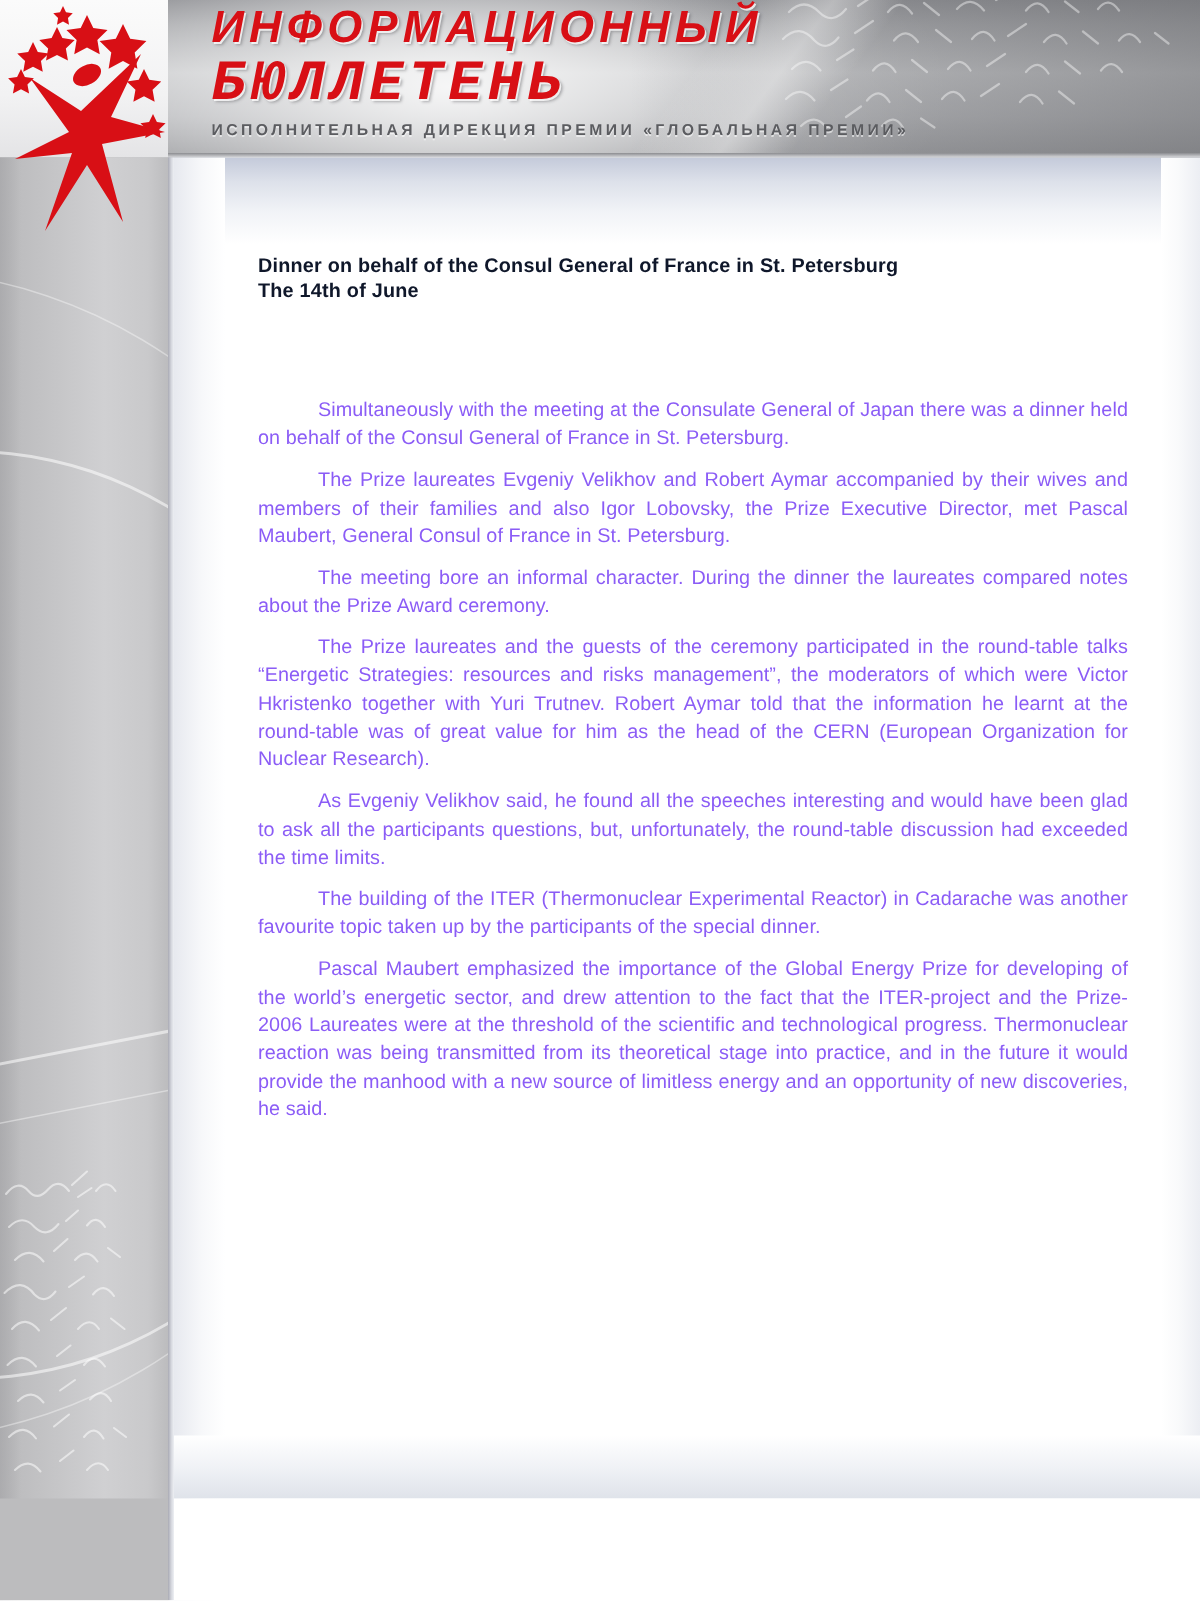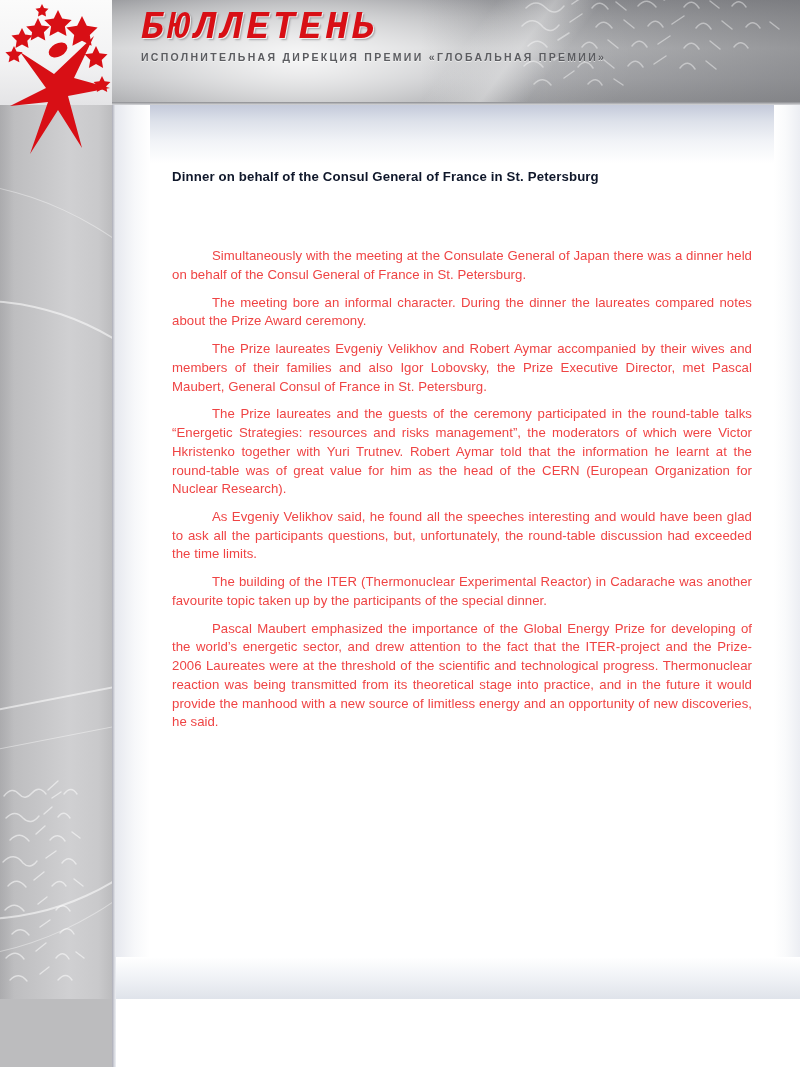--- a/index.html
+++ b/index.html
@@ -203,21 +203,21 @@
     font-weight: bold;
     font-size: 13.2px;
     line-height: 1.30;
     letter-spacing: 0.15px;
     margin: 0 0 0 0;
   }
   .body-copy {
     margin-top: 62px;
   }
   .para {
-    color: #ef4444;
+    color: #8b5cf6;
     font-size: 13.2px;
     line-height: 1.42;
     text-align: justify;
     text-indent: 40px;
     margin: 0 0 9px 0;
     letter-spacing: 0.05px;
   }
 </style>
 </head>
 <body>
@@ -269,20 +269,21 @@
         <path d="M4 72 q10 -10 19 1 M34 66 l11 -7 M58 73 q8 -10 15 1 M84 66 l10 8 M108 72 q8 -10 15 1"></path>
         <path d="M134 70 l12 -8 M160 74 q8 -10 15 1 M186 67 l10 8"></path>
         <path d="M14 90 q9 -9 17 1 M44 84 l10 -7 M68 90 q8 -9 14 1 M94 85 l9 6"></path>
       </g>
     </svg>
     <div class="header-sheen"></div>
     <div class="header-logo-panel"></div>
     <div class="header-underline"></div>
 
     <div class="masthead">
+      <div class="mast-line l1">ИНФОРМАЦИОННЫЙ</div>
       <div class="mast-line l2">БЮЛЛЕТЕНЬ</div>
       <div class="mast-sub">ИСПОЛНИТЕЛЬНАЯ ДИРЕКЦИЯ ПРЕМИИ «ГЛОБАЛЬНАЯ ПРЕМИИ»</div>
     </div>
   </div>
 
   <div class="logo-wrap">
     <svg viewBox="0 0 128 180" width="128" height="180">
       <g fill="#d80f15">
 
         <path d="M52 72 L92 34 L72 76 L108 86 L66 94 L80 146 L56 108 L28 152 L46 100 L8 104 L44 86 L18 50 Z"></path>
@@ -297,25 +298,26 @@
         <polygon points="94,44 97.5,51.2 105.5,52.3 99.7,57.9 101.1,65.9 94,62.1 86.9,65.9 88.3,57.9 82.5,52.3 90.5,51.2"></polygon>
         <polygon points="100,74 102.6,79.3 108.4,80.1 104.2,84.2 105.2,90 100,87.3 94.8,90 95.8,84.2 91.6,80.1 97.4,79.3"></polygon>
         <polygon points="40,2 42,6.1 46.5,6.8 43.3,10 44,14.5 40,12.4 36,14.5 36.7,10 33.5,6.8 38,6.1"></polygon>
       </g>
     </svg>
   </div>
 
   <div class="content">
     <div class="doc-title">
       <div>Dinner on behalf of the Consul General of France in St. Petersburg</div>
+      <div>The 14th of June</div>
     </div>
     <div class="body-copy">
       <p class="para">Simultaneously with the meeting at the Consulate General of Japan there was a dinner held on behalf of the Consul General of France in St. Petersburg.</p>
+      <p class="para">The Prize laureates Evgeniy Velikhov and Robert Aymar accompanied by their wives and members of their families and also Igor Lobovsky, the Prize Executive Director, met Pascal Maubert, General Consul of France in St. Petersburg.</p>
       <p class="para">The meeting bore an informal character. During the dinner the laureates compared notes about the Prize Award ceremony.</p>
-      <p class="para">The Prize laureates Evgeniy Velikhov and Robert Aymar accompanied by their wives and members of their families and also Igor Lobovsky, the Prize Executive Director, met Pascal Maubert, General Consul of France in St. Petersburg.</p>
       <p class="para">The Prize laureates and the guests of the ceremony participated in the round-table talks “Energetic Strategies: resources and risks management”, the moderators of which were Victor Hkristenko together with Yuri Trutnev. Robert Aymar told that the information he learnt at the round-table was of great value for him as the head of the CERN (European Organization for Nuclear Research).</p>
       <p class="para">As Evgeniy Velikhov said, he found all the speeches interesting and would have been glad to ask all the participants questions, but, unfortunately, the round-table discussion had exceeded the time limits.</p>
       <p class="para">The building of the ITER (Thermonuclear Experimental Reactor) in Cadarache was another favourite topic taken up by the participants of the special dinner.</p>
       <p class="para">Pascal Maubert emphasized the importance of the Global Energy Prize for developing of the world’s energetic sector, and drew attention to the fact that the ITER-project and the Prize-2006 Laureates were at the threshold of the scientific and technological progress. Thermonuclear reaction was being transmitted from its theoretical stage into practice, and in the future it would provide the manhood with a new source of limitless energy and an opportunity of new discoveries, he said.</p>
     </div>
   </div>
 
 </div>
 
 </body></html>

